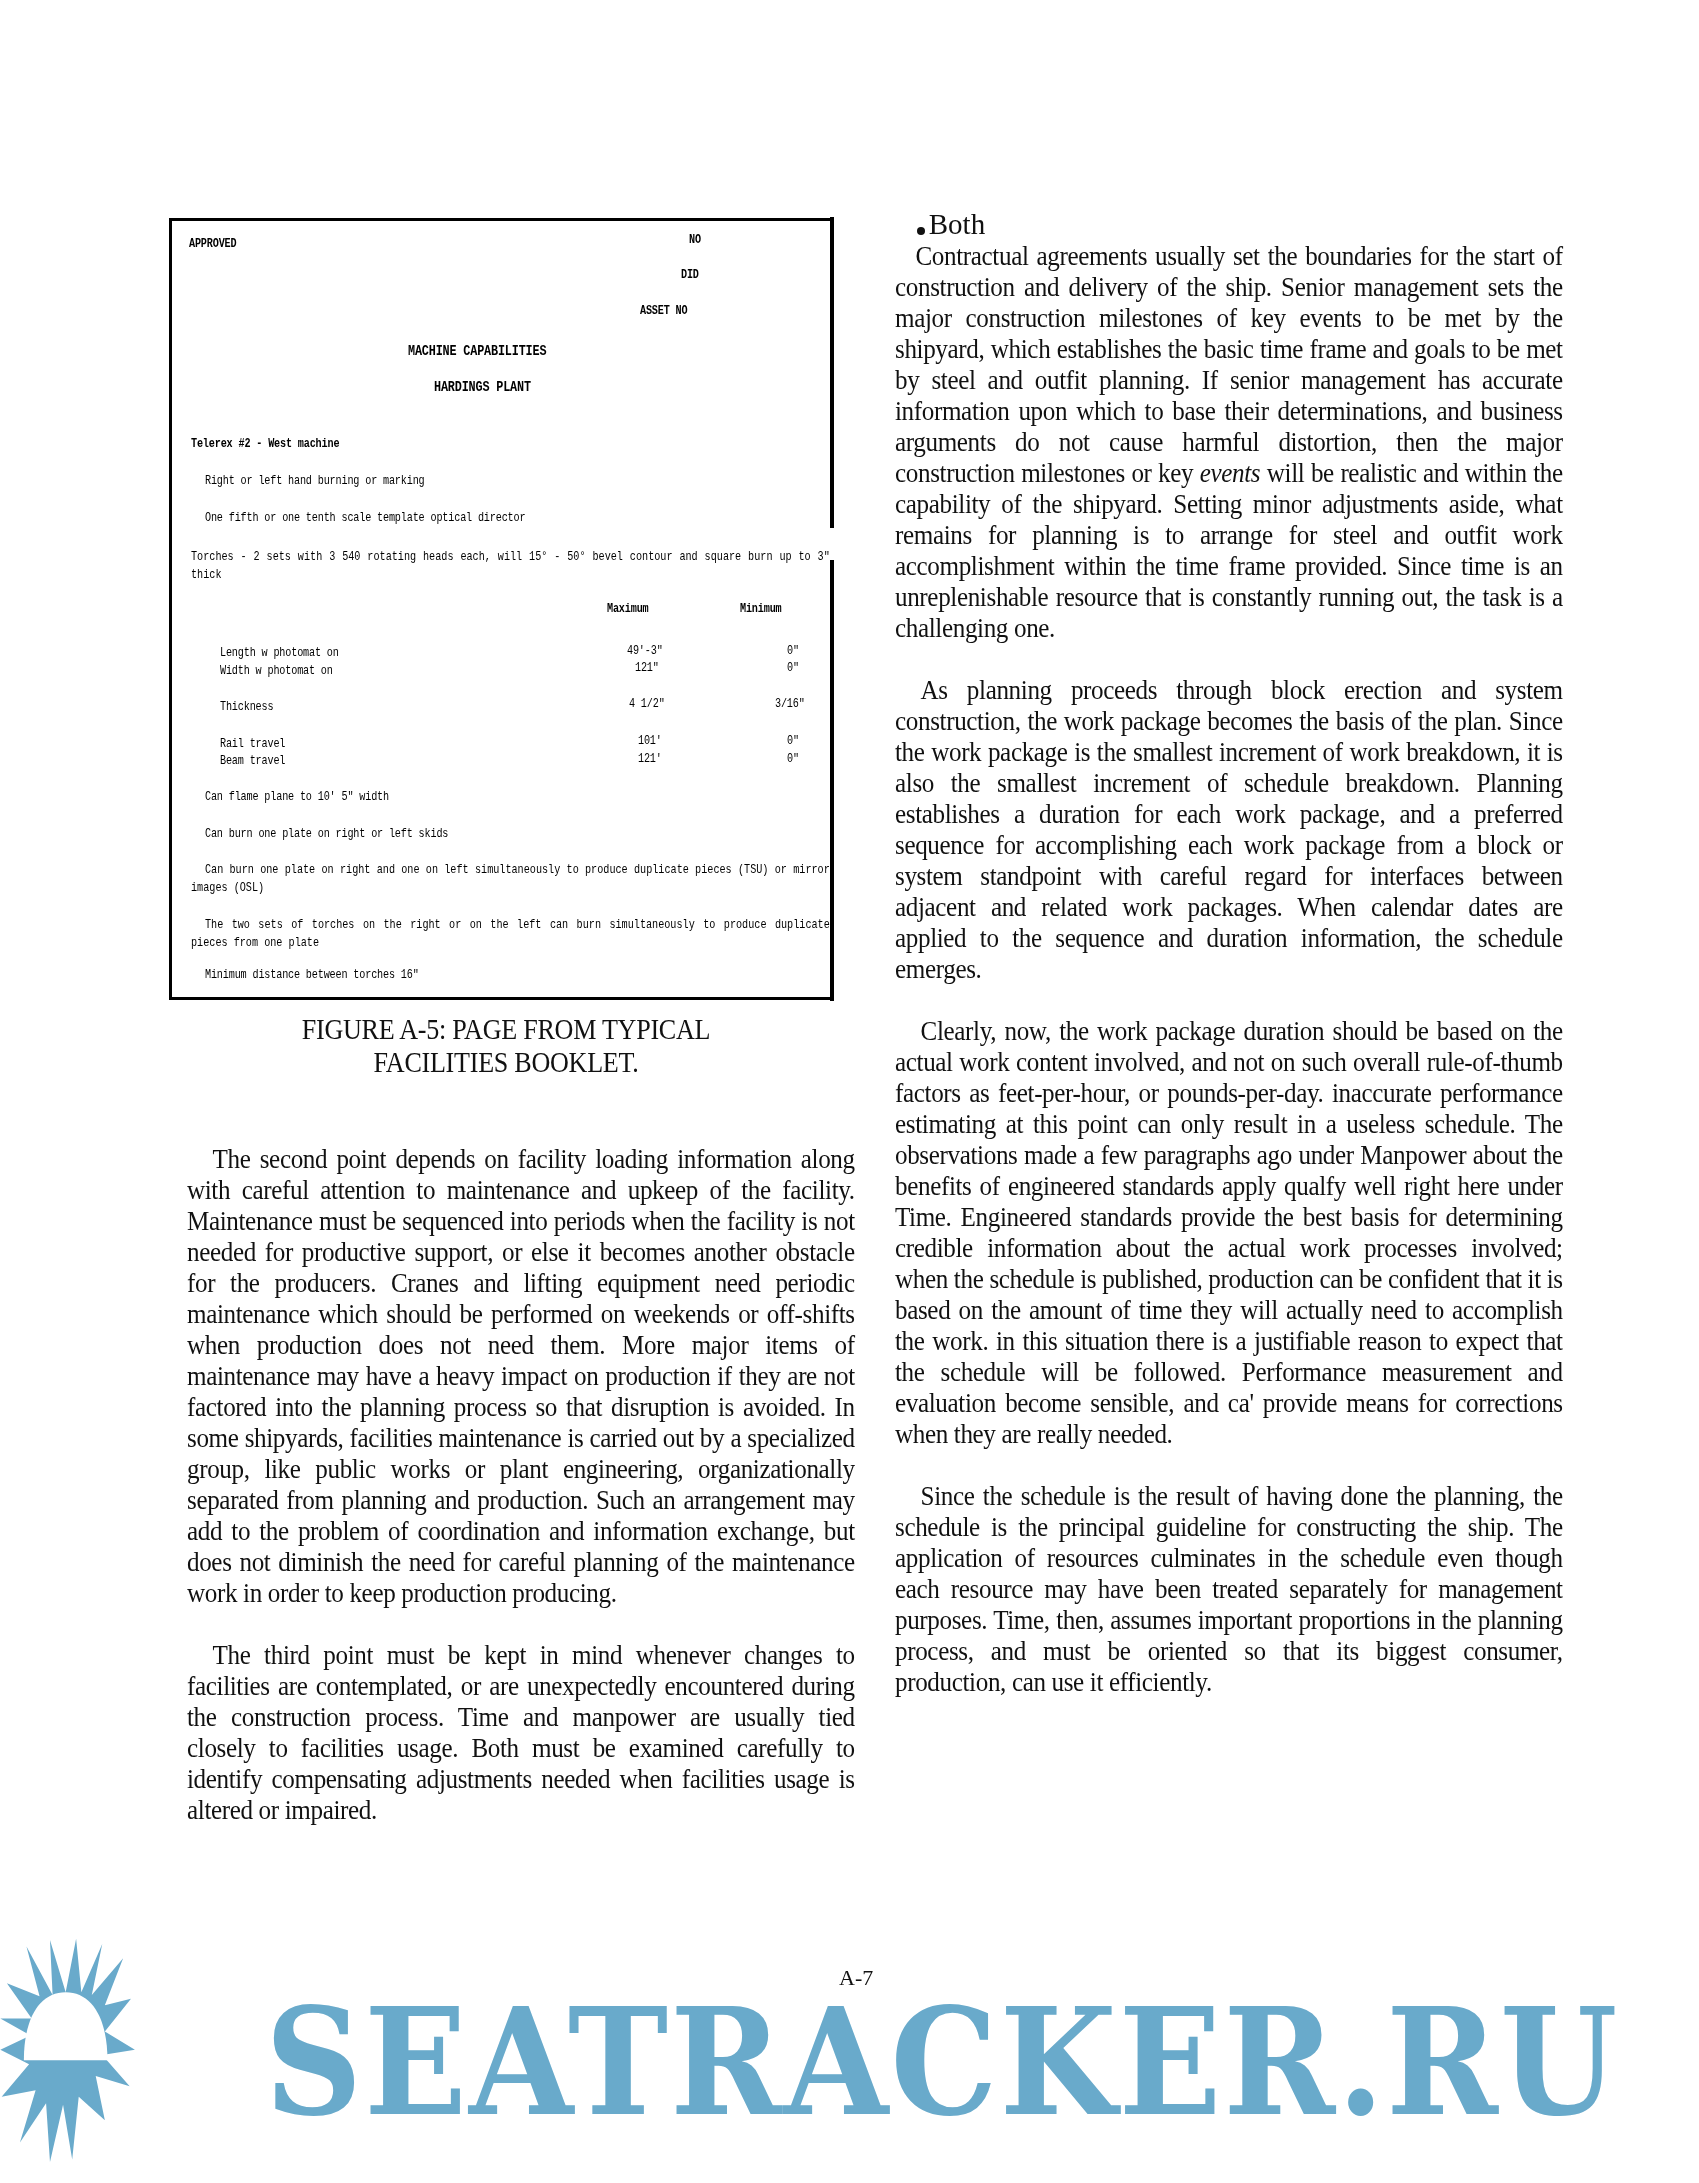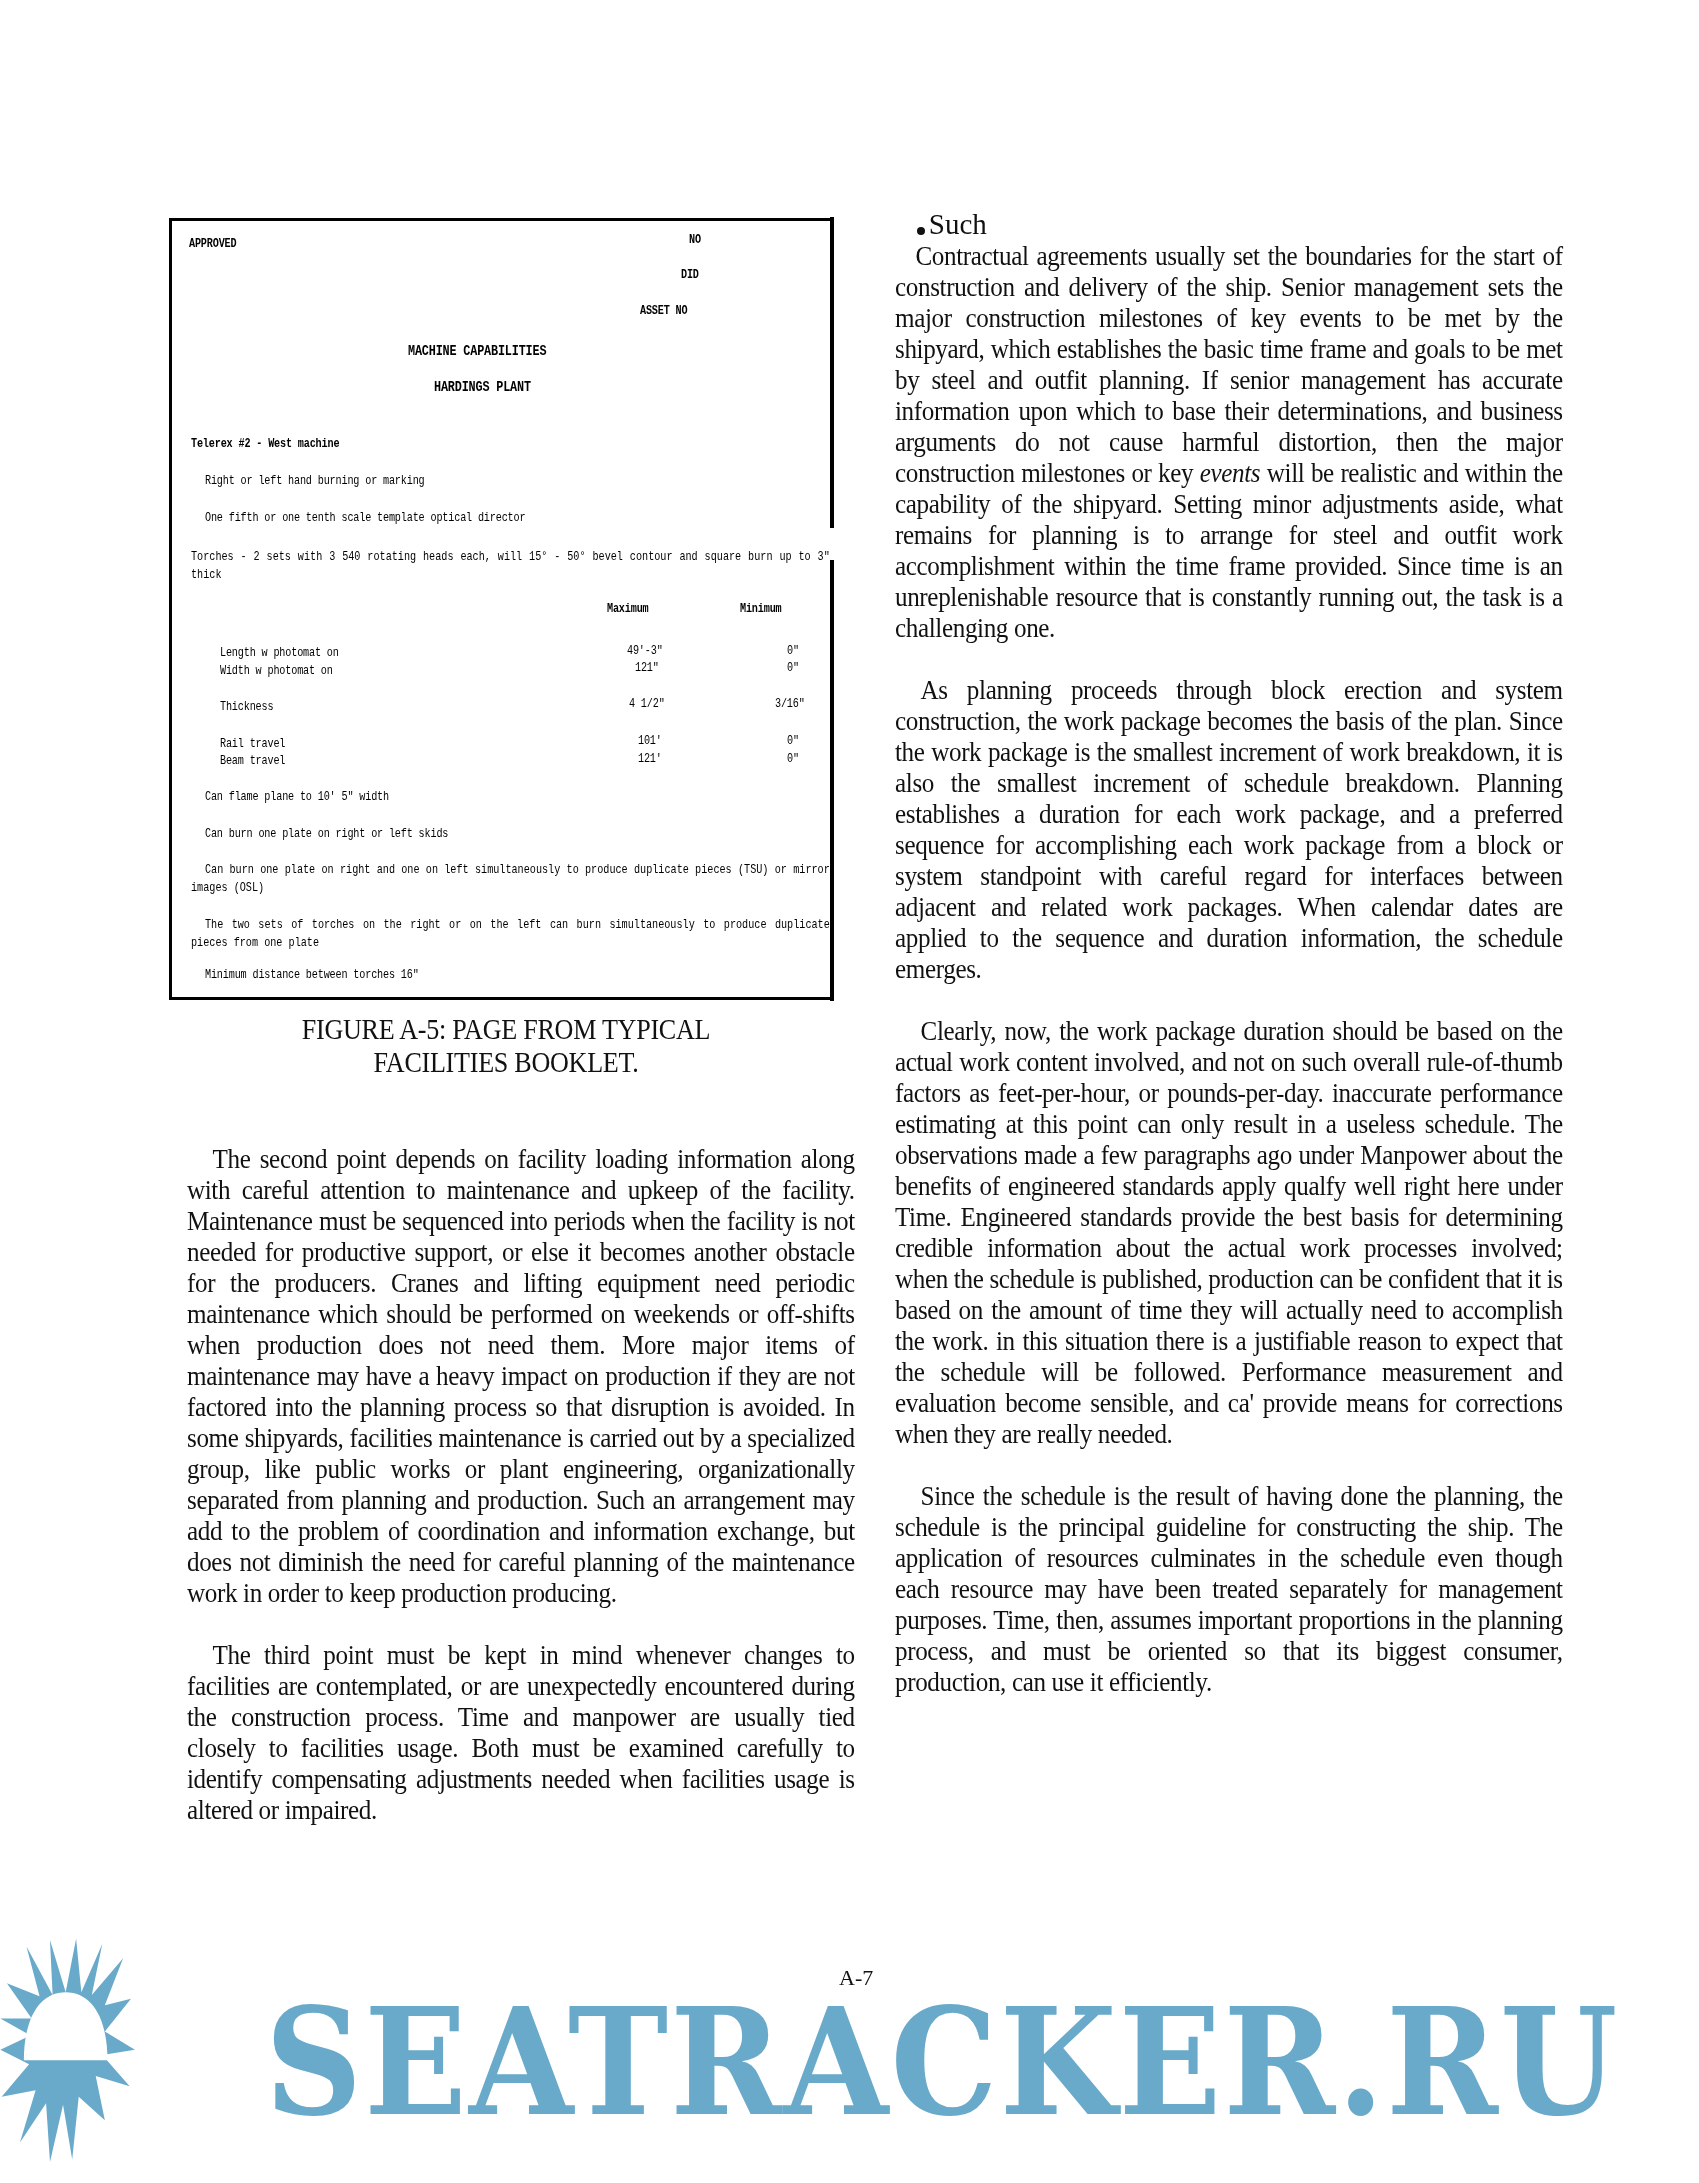--- a/index.html
+++ b/index.html
@@ -112,21 +112,21 @@
 </div>
 
 <div class="col left-col">
   <p class="para">The second point depends on facility loading information along with careful attention to maintenance and upkeep of the facility. Maintenance must be sequenced into periods when the facility is not needed for productive support, or else it becomes another obstacle for the producers. Cranes and lifting equipment need periodic maintenance which should be performed on weekends or off-shifts when production does not need them. More major items of maintenance may have a heavy impact on production if they are not factored into the planning process so that disruption is avoided. In some shipyards, facilities maintenance is carried out by a specialized group, like public works or plant engineering, organizationally separated from planning and production. Such an arrangement may add to the problem of coordination and information exchange, but does not diminish the need for careful planning of the maintenance work in order to keep production producing.</p>
   <p class="para">The third point must be kept in mind whenever changes to facilities are contemplated, or are unexpectedly encountered during the construction process. Time and manpower are usually tied closely to facilities usage. Both must be examined carefully to identify compensating adjustments needed when facilities usage is altered or impaired.</p>
 </div>
 
 <div class="col right-col">
   <div class="heading">
     <span class="bullet"></span>
-    <span>Such</span>
+    <span>Both</span>
   </div>
   <p class="para" style="text-indent:22px;"><span>Contractual agreements usually set the boundaries for the start of construction and delivery of the ship. Senior management sets the major construction milestones of key events to be met by the shipyard, which establishes the basic time frame and goals to be met by steel and outfit planning. If senior management has accurate information upon which to base their determinations, and business arguments do not cause harmful distortion, then the major construction milestones or key </span><span class="em">events</span><span> will be realistic and within the capability of the shipyard. Setting minor adjustments aside, what remains for planning is to arrange for steel and outfit work accomplishment within the time frame provided. Since time is an unreplenishable resource that is constantly running out, the task is a challenging one.</span></p>
   <p class="para">As planning proceeds through block erection and system construction, the work package becomes the basis of the plan. Since the work package is the smallest increment of work breakdown, it is also the smallest increment of schedule breakdown. Planning establishes a duration for each work package, and a preferred sequence for accomplishing each work package from a block or system standpoint with careful regard for interfaces between adjacent and related work packages. When calendar dates are applied to the sequence and duration information, the schedule emerges.</p>
   <p class="para">Clearly, now, the work package duration should be based on the actual work content involved, and not on such overall rule-of-thumb factors as feet-per-hour, or pounds-per-day. inaccurate performance estimating at this point can only result in a useless schedule. The observations made a few paragraphs ago under Manpower about the benefits of engineered standards apply qualfy well right here under Time. Engineered standards provide the best basis for determining credible information about the actual work processes involved; when the schedule is published, production can be confident that it is based on the amount of time they will actually need to accomplish the work. in this situation there is a justifiable reason to expect that the schedule will be followed. Performance measurement and evaluation become sensible, and ca' provide means for corrections when they are really needed.</p>
   <p class="para">Since the schedule is the result of having done the planning, the schedule is the principal guideline for constructing the ship. The application of resources culminates in the schedule even though each resource may have been treated separately for management purposes. Time, then, assumes important proportions in the planning process, and must be oriented so that its biggest consumer, production, can use it efficiently.</p>
 </div>
 
 <div class="watermark">
   <svg width="275" height="256" viewBox="0 0 420 392" style="position:absolute; left:0; top:0;">
     <g fill="#69AACB">

